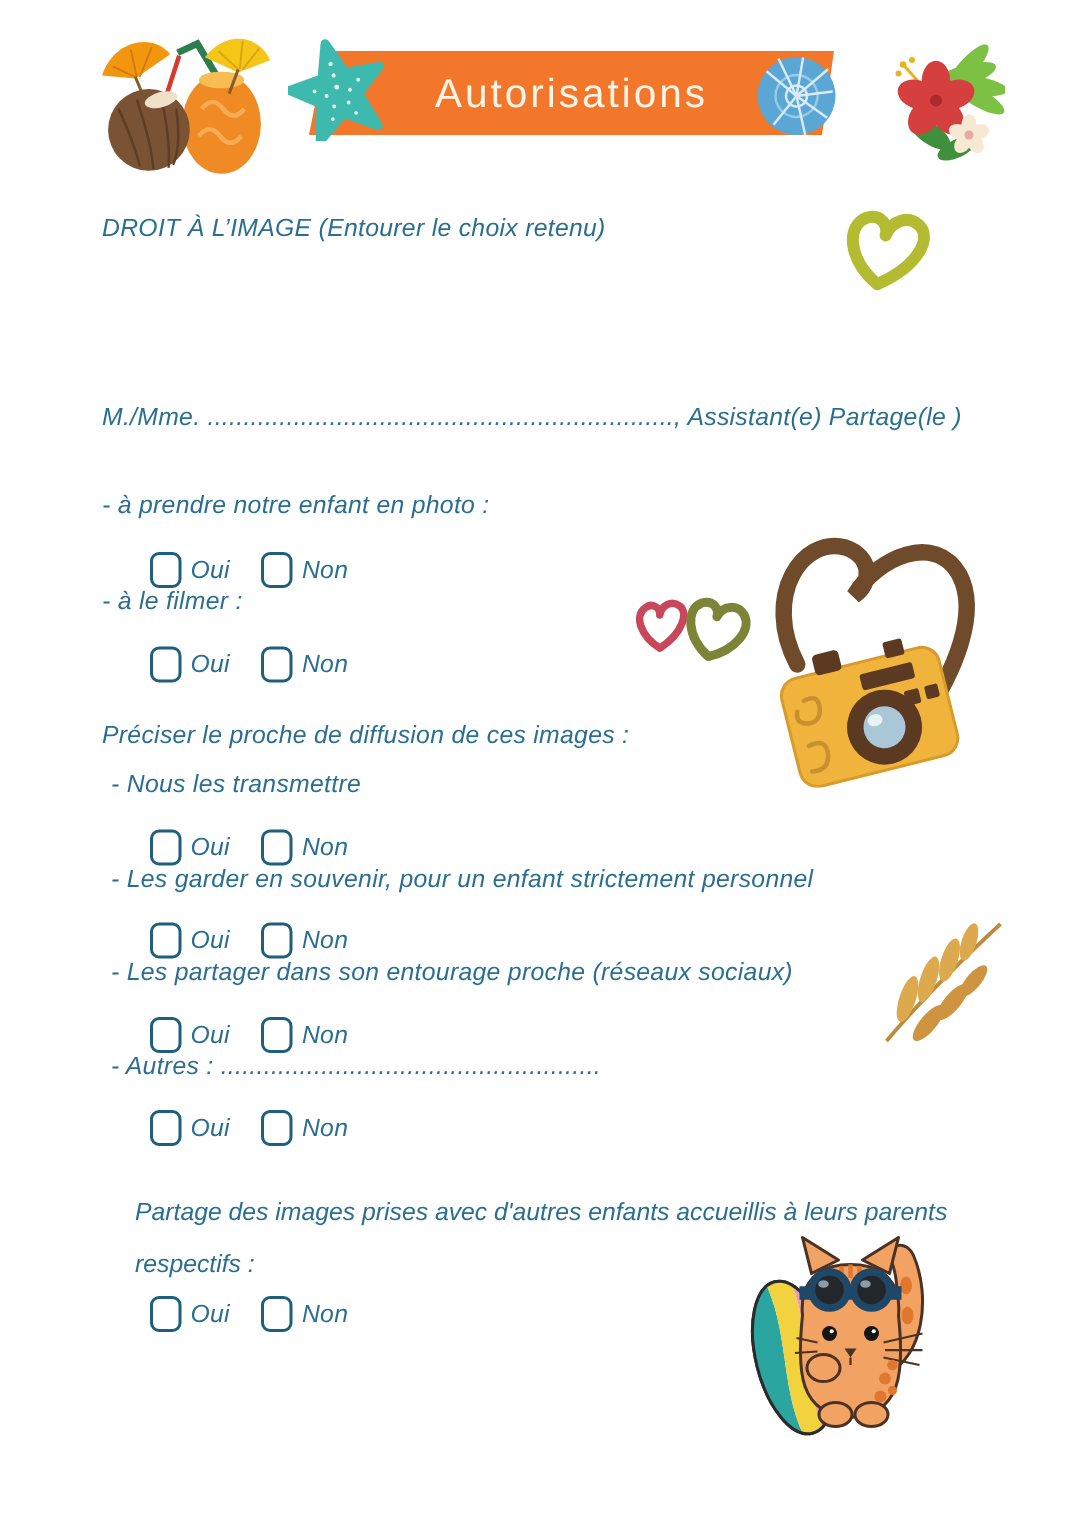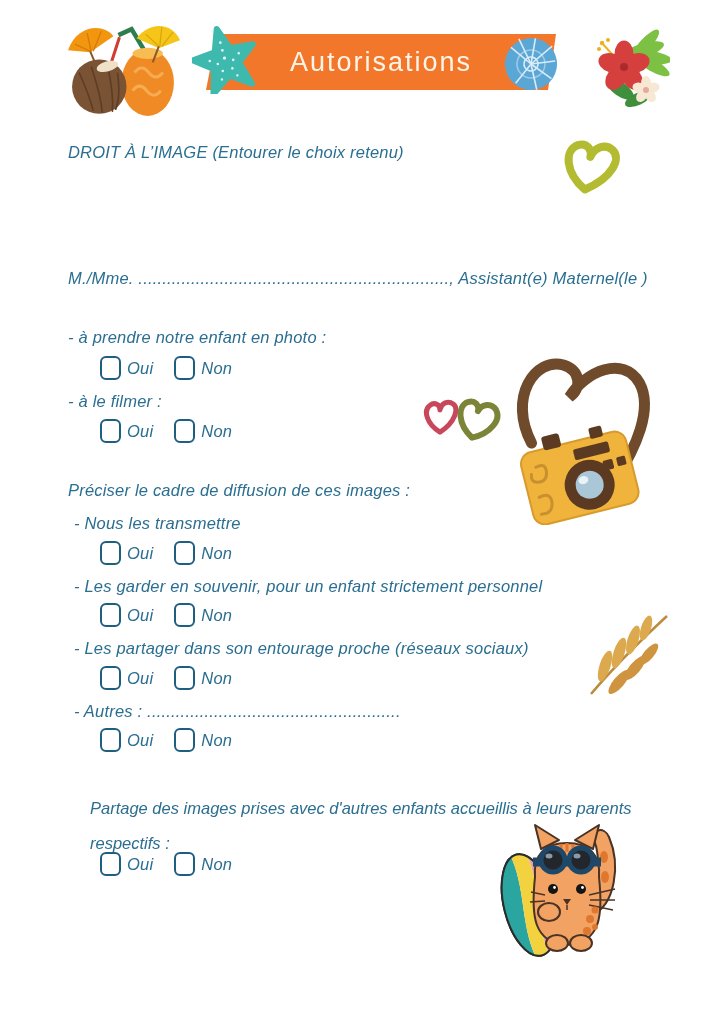--- a/index.html
+++ b/index.html
@@ -12,21 +12,21 @@
   .banner {
     position:absolute; left:206px; top:34px; width:350px; height:56px;
     background:#F2772B; text-align:center; line-height:56px;
     clip-path:polygon(11px 0, 100% 0, calc(100% - 8px) 100%, 0 100%);
   }
   .banner-title { color:#FCF5E7; font-size:27px; letter-spacing:2px; }
   .checkbox {
     display:inline-block; width:21px; height:24px; box-sizing:border-box;
     border:2.5px solid #1E5F80; border-radius:6px; background:#fff; flex:0 0 auto;
   }
-  .yn-row { display:flex; align-items:center; gap:6px; }
+  .yn-row { display:flex; align-items:center; gap:6px;margin-top:12px; }
   .yn-row .cb2 { margin-left:15px; }
   .choice-row { display:flex; align-items:center; gap:7px; }
   .choice-row .cb2 { margin-left:22px; }
   .share-block { width:608px; line-height:35px; font-size:16.5px;margin-left:22px; }
   svg { display:block; }
 </style>
 </head>
 <body>
 
 <div class="page">
@@ -134,21 +134,21 @@
 
   <span class="abs" style="left:558px; top:134px;">
     <svg width="64" height="66" viewBox="0 0 64 66">
       <path d="M30 56 C8 42 4 20 17 13 C26 9 32 16 31 23 C33 14 43 7 52 13 C62 20 56 40 30 56 Z" fill="none" stroke="#B3BB31" stroke-width="8" stroke-linejoin="round" stroke-linecap="round" transform="rotate(8 32 33)"></path>
     </svg>
   </span>
 
   <div class="abs txt" style="left:68px; top:143px;">DROIT À L’IMAGE (Entourer le choix retenu)</div>
 
 
-  <div class="abs txt" style="left:68px; top:269px;">M./Mme.   ................................................................., Assistant(e) Maternel(le )</div>
+  <div class="abs txt" style="left:68px; top:269px;">M./Mme.   ................................................................., Assistant(e) Partage(le )</div>
 
   <div class="abs txt" style="left:68px; top:328px;">- à prendre notre enfant en photo :</div>
   <div class="abs yn-row" style="left:100px; top:356px;">
     <span class="checkbox"></span>
     <span class="txt">Oui</span>
     <span class="checkbox cb2"></span>
     <span class="txt">Non</span>
   </div>
 
   <div class="abs txt" style="left:68px; top:392px;">- à le filmer :</div>
@@ -178,21 +178,21 @@
         <rect x="118" y="122" width="9" height="9" rx="1.5" fill="#5C3A22"></rect>
         <path d="M38 112 q11 -3 9 8 q-2 9 -11 7 q-7 -2 -4 -9" stroke="#C8902F" stroke-width="3" fill="none" stroke-linecap="round"></path>
         <path d="M34 142 q13 -3 11 9 q-2 10 -13 8" stroke="#C8902F" stroke-width="3" fill="none" stroke-linecap="round"></path>
         <circle cx="86" cy="142" r="25" fill="#5C3A22"></circle>
         <circle cx="86" cy="142" r="14" fill="#A9C7D6"></circle>
         <ellipse cx="81" cy="136" rx="5" ry="4" fill="#E9F2F6"></ellipse>
       </g>
     </svg>
   </span>
 
-  <div class="abs txt" style="left:68px; top:481px;">Préciser le cadre de diffusion de ces images :</div>
+  <div class="abs txt" style="left:68px; top:481px;">Préciser le proche de diffusion de ces images :</div>
 
   <div class="abs txt" style="left:74px; top:514px;">- Nous les transmettre</div>
   <div class="abs yn-row" style="left:100px; top:541px;">
     <span class="checkbox"></span>
     <span class="txt">Oui</span>
     <span class="checkbox cb2"></span>
     <span class="txt">Non</span>
   </div>
 
   <div class="abs txt" style="left:74px; top:577px;">- Les garder en souvenir, pour un enfant strictement personnel</div>

